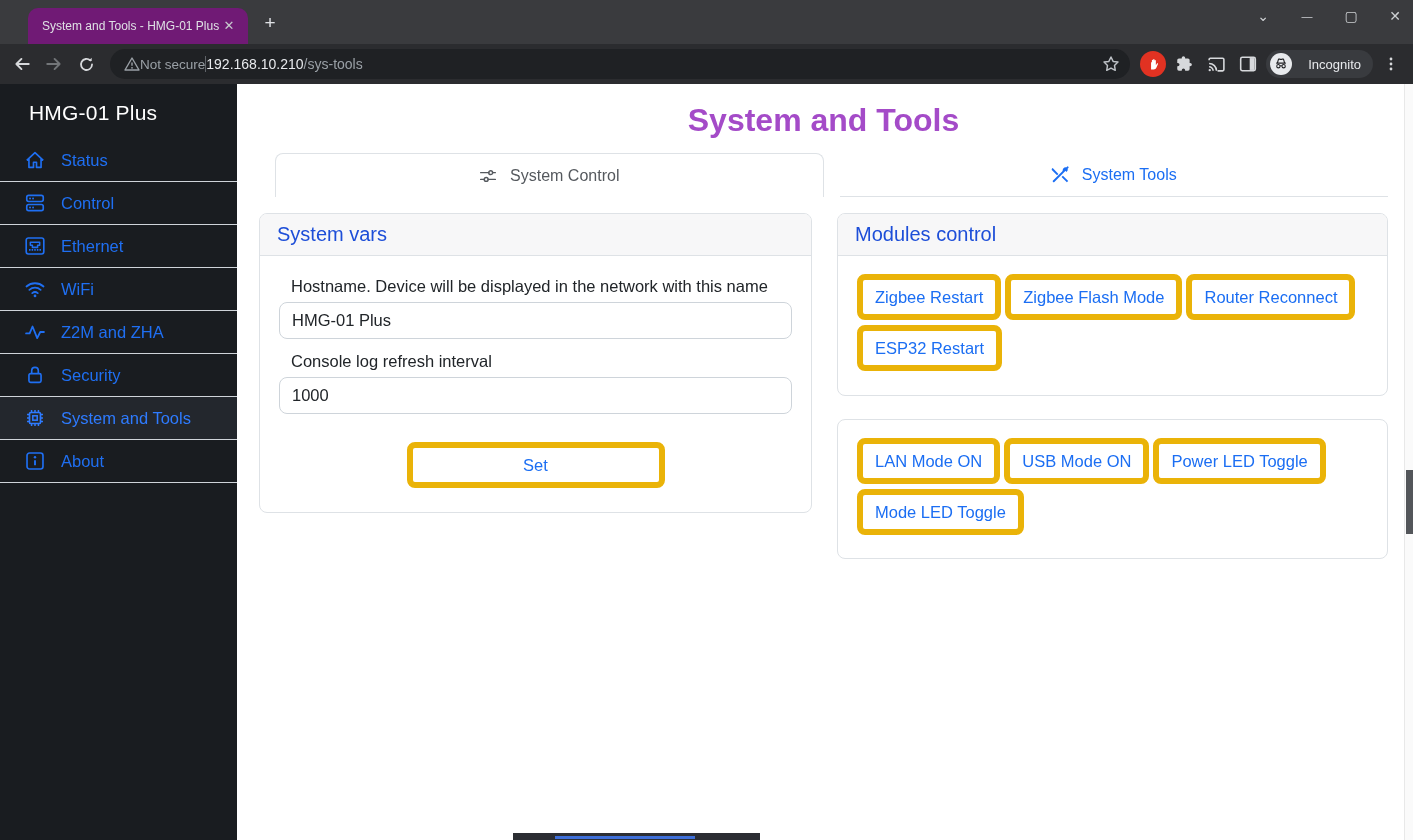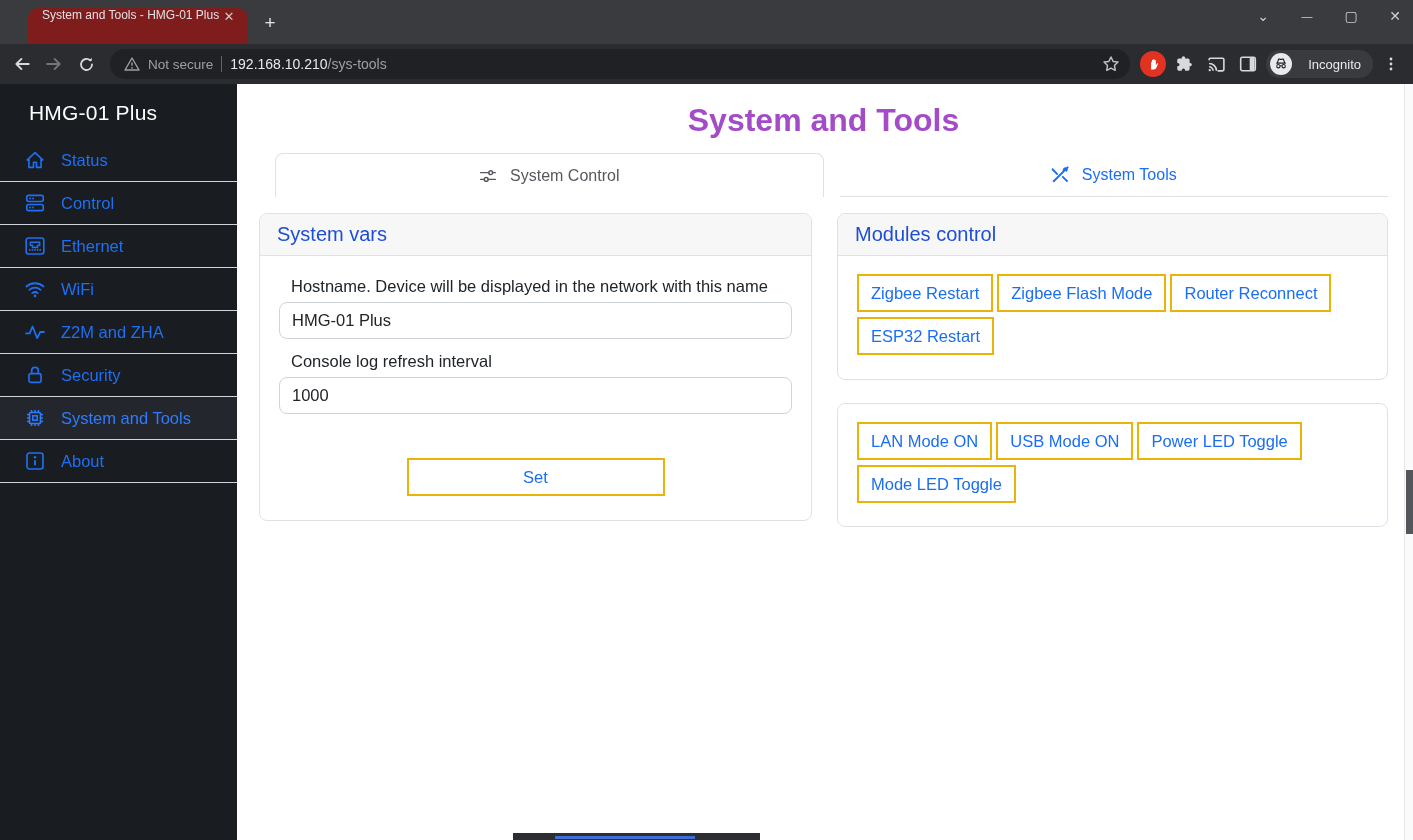--- a/index.html
+++ b/index.html
@@ -4,35 +4,35 @@
 <style>
   * { margin:0; padding:0; box-sizing:border-box; }
   html,body { width:1413px; height:840px; overflow:hidden; }
   body { font-family:"Liberation Sans", sans-serif; background:#fff; }
 
   .browser { position:relative; width:1413px; height:840px; display:flex; flex-direction:column; }
 
   
   .tabstrip { height:44px; background:#3a3b3e; position:relative; flex:none; }
   .tab { position:absolute; left:28px; top:8px; width:220px; height:36px;
-         background:#7f1d1d; border-radius:10px 10px 0 0;
-         display:flex; align-items:flex-start; padding:0 10px 0 14px; }
+         background:#701a75; border-radius:10px 10px 0 0;
+         display:flex; align-items:center; padding:0 10px 0 14px; }
   .tab-title { color:#dfe1e5; font-size:12px; white-space:nowrap; overflow:hidden; flex:1; }
   .tab-close { color:#c7cacd; font-size:13px; width:18px; height:18px; line-height:18px;
                text-align:center; border-radius:50%; flex:none; cursor:pointer; }
   .newtab-btn { position:absolute; left:258px; top:12px; width:24px; height:24px; color:#dfe1e5;
                 font-size:19px; line-height:22px; text-align:center; border-radius:50%; cursor:pointer; }
   .win-controls { position:absolute; right:8px; top:2px; display:flex; gap:24px; align-items:center; height:28px; }
   .win-btn { color:#cdd0d3; font-size:14px; width:20px; text-align:center; cursor:pointer; }
 
   
   .toolbar { height:40px; background:#2b2c2f; display:flex; align-items:center; padding:0 8px; gap:4px; flex:none; }
   .nav-icon { width:28px; height:28px; display:flex; align-items:center; justify-content:center; border-radius:50%; flex:none; }
   .omnibox { flex:1; height:30px; background:#1f2124; border-radius:15px; margin:0 6px;
-             display:flex; align-items:center; padding:0 10px 0 14px; gap:8px; min-width:0;justify-content:center; }
+             display:flex; align-items:center; padding:0 10px 0 14px; gap:0; min-width:0;justify-content:center; }
   .omni-label { color:#9aa0a6; font-size:13.5px; flex:none; }
   .omni-divider { width:1px; height:16px; background:#5f6368; flex:none; }
   .omni-url { font-size:14px; color:#e8eaed; white-space:nowrap; overflow:hidden; flex:1; }
   .omni-url .path { color:#9aa0a6; }
   .ext-badge { width:26px; height:26px; border-radius:50%; background:#e13222; display:flex;
                align-items:center; justify-content:center; flex:none; }
   .incog-badge { height:28px; background:#393b3f; border-radius:14px; display:flex; align-items:center;
                  gap:16px; padding:0 12px 0 4px; flex:none; }
   .incog-circle { width:22px; height:22px; border-radius:50%; background:#e8eaed;
                   display:flex; align-items:center; justify-content:center; }
@@ -66,23 +66,23 @@
 
   .card { border:1px solid #dee2e6; border-radius:8px; background:#fff; overflow:hidden; }
   .card-header { background:#f7f7f8; border-bottom:1px solid #dee2e6; padding:9px 17px;
                  font-size:20px; color:#1d4ed8; }
   .card-body { padding:19px 19px 24px; }
 
   .form-label { display:block; font-size:16.5px; color:#212529; margin:2px 0 6px 12px; }
   .form-input { width:100%; height:37px; border:1px solid #ced4da; border-radius:8px;
                 padding:0 12px; font-size:16.5px; color:#212529; background:#fff;
                 font-family:"Liberation Sans", sans-serif; margin-bottom:11px; }
-  .set-row { text-align:center; margin-top:33px; }
-  .btn-outline { display:inline-block; border:2px solid #eab308; color:#1b6ef3; background:#fff;
-                 border-radius:0; font-size:16.5px; padding:6px 12px; cursor:pointer;
+  .set-row { text-align:center; margin-top:17px; }
+  .btn-outline { display:inline-block; border:6px solid #eab308; color:#1b6ef3; background:#fff;
+                 border-radius:8px; font-size:16.5px; padding:6px 12px; cursor:pointer;
                  font-family:"Liberation Sans", sans-serif; line-height:22px; }
   .btn-set { width:258px; }
   .btn-wrap { display:flex; flex-wrap:wrap; gap:5px 4px; padding-bottom:2px; }
 
   
   .scrollbar { position:absolute; right:0; top:0; bottom:0; width:9px; background:#fafafa;
                border-left:1px solid #e8e8e8; }
   .scroll-thumb { position:absolute; left:1px; right:0; top:386px; height:64px; background:#53565a; }
 
   

